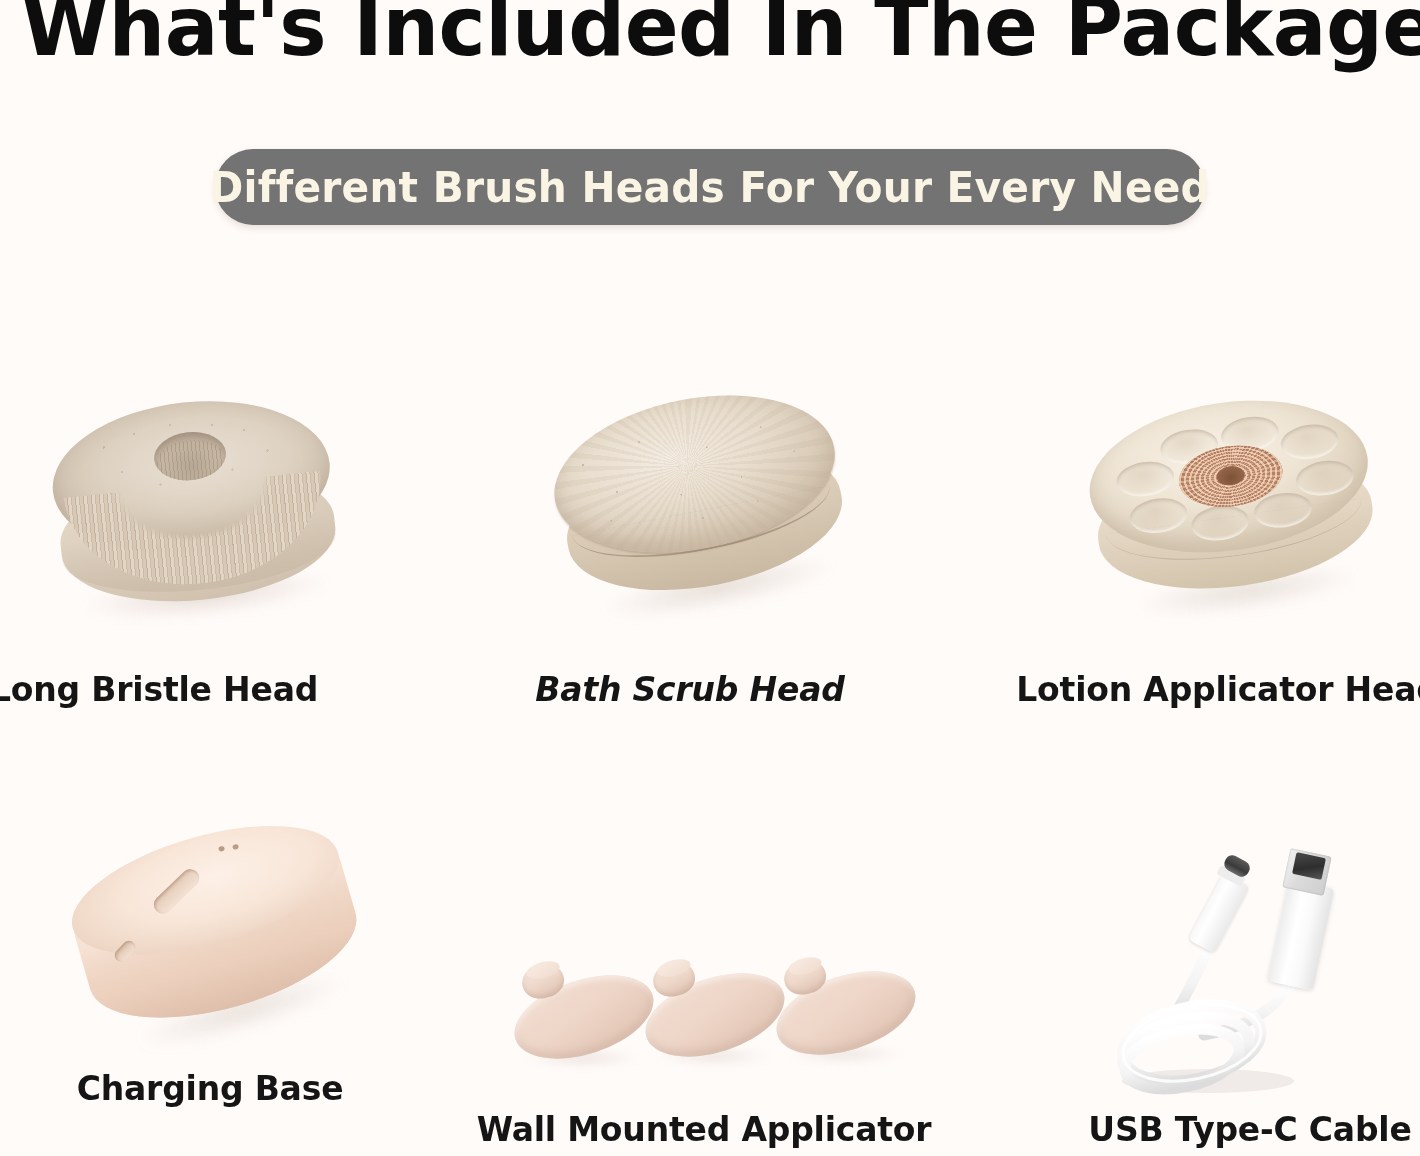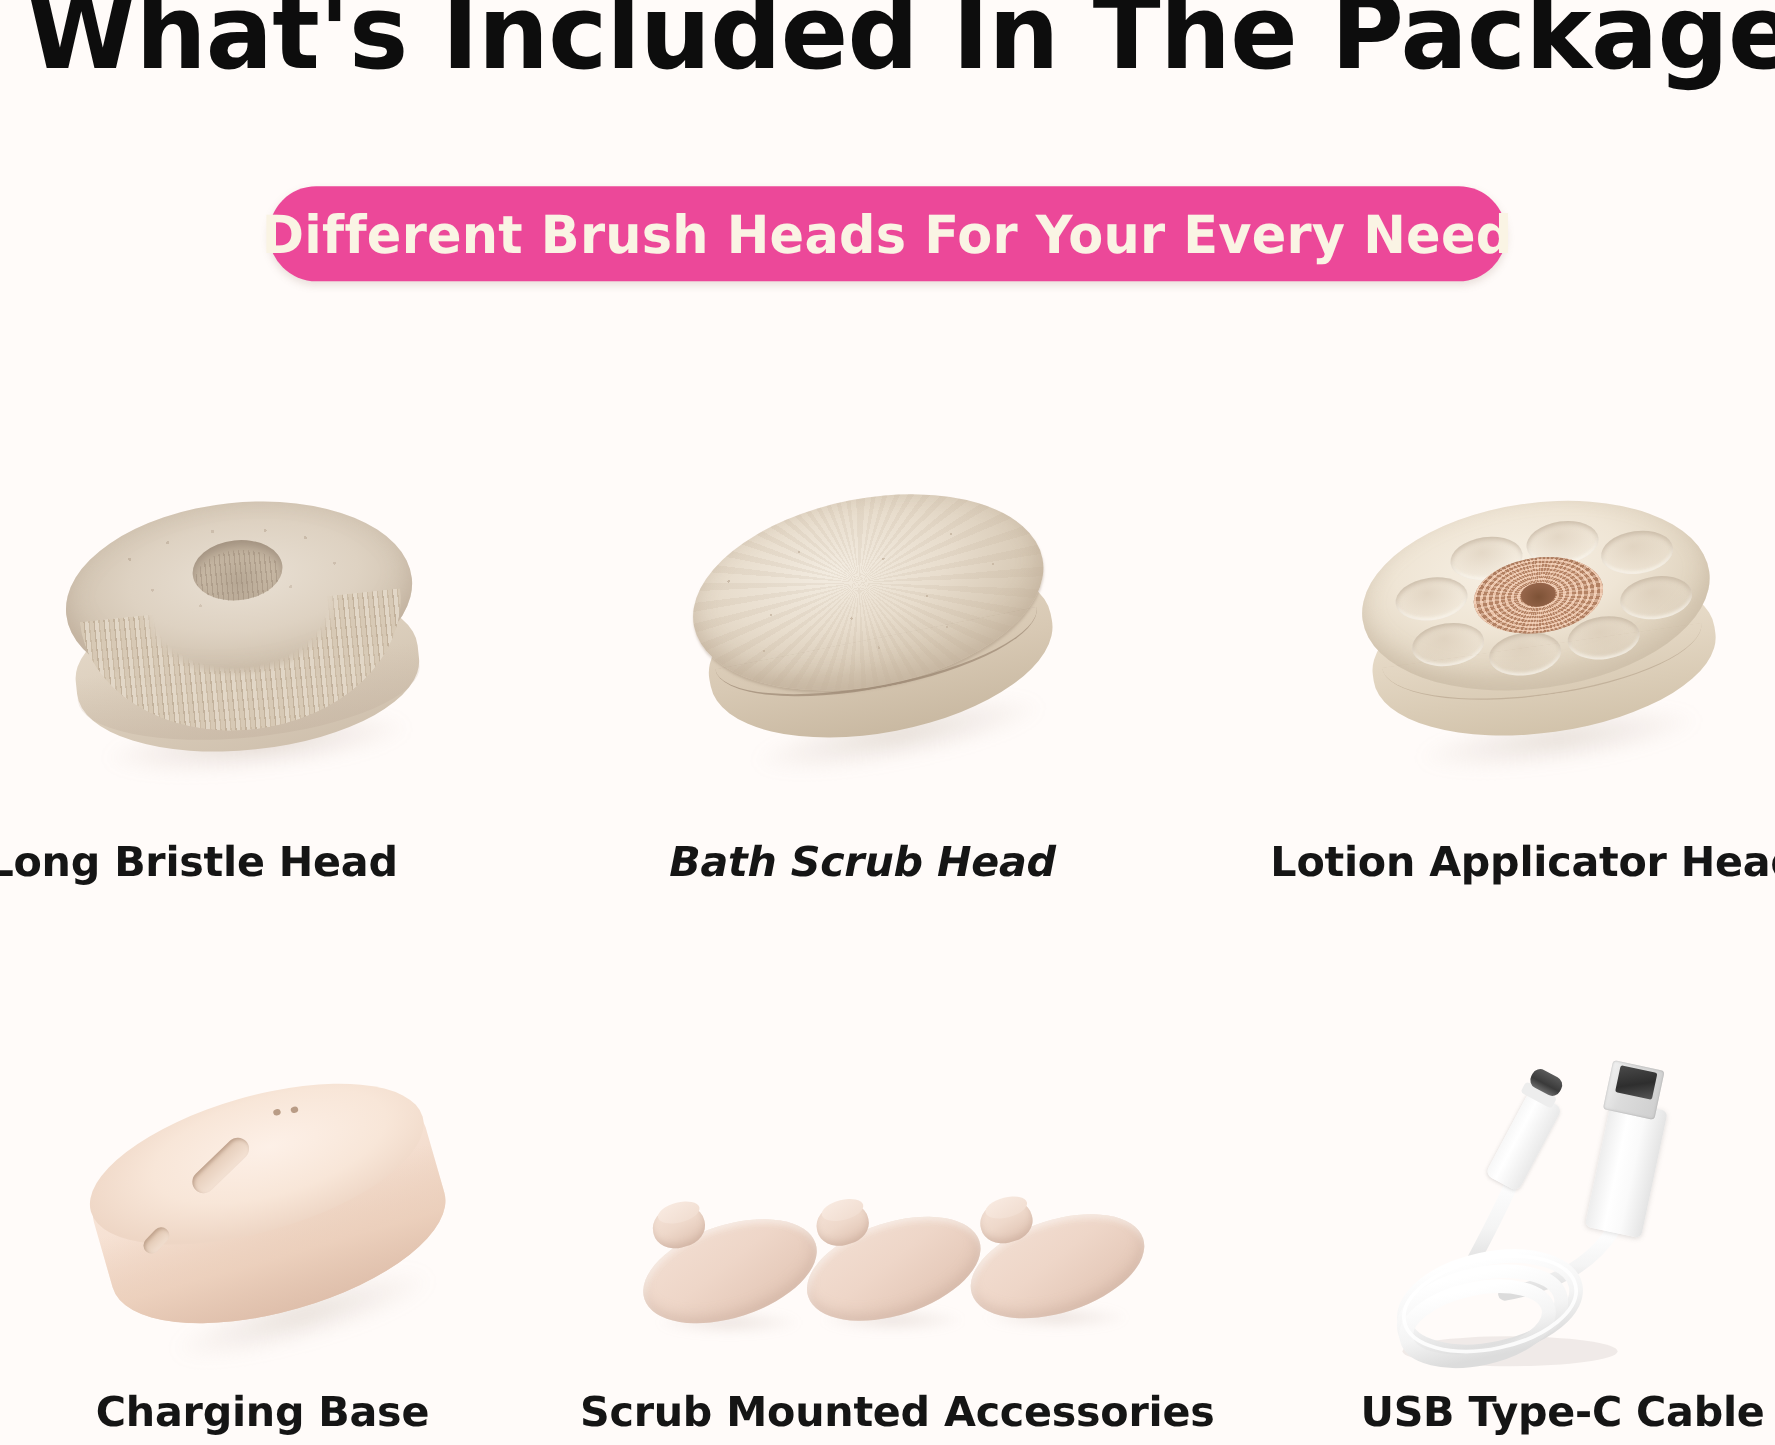--- a/index.html
+++ b/index.html
@@ -33,21 +33,21 @@
     line-height: 1.0;
   }
 
   #subtitle-pill {
     position: absolute;
     top: 149px;
     left: 215px;
     width: 990px;
     height: 76px;
     border-radius: 40px;
-    background: #ec4899;
+    background: #737373;
     display: flex;
     align-items: center;
     justify-content: center;
     box-shadow: 0 3px 7px rgba(140,110,95,0.20);
   }
   #subtitle-text {
     font-size: 42px;
     font-weight: 600;
     color: #faf4e4;
     font-family: "DejaVu Sans", sans-serif;
@@ -79,21 +79,21 @@
   
   #cell-long-bristle { left: -60px;  top: 370px; width: 480px; height: 340px; }
   #cell-bath-scrub   { left: 470px;  top: 370px; width: 440px; height: 340px; }
   #cell-lotion       { left: 1010px; top: 370px; width: 480px; height: 340px; }
 
   #label-long-bristle { top: 300px; left: 50px; width: 360px; text-align: left;}
   #label-bath-scrub   { top: 300px; left: 0;    width: 440px; font-style: italic; }
   #label-lotion       { top: 300px; left: 0;    width: 436px; }
 
   
-  #cell-charging { left: 40px;   top: 845px; width: 360px; height: 260px; text-decoration: underline; }
+  #cell-charging { left: 40px;   top: 804px; width: 360px; height: 260px; text-decoration: underline; }
   #cell-wall     { left: 500px;  top: 845px; width: 440px; height: 260px; }
   #cell-usb      { left: 1090px; top: 845px; width: 350px; height: 260px; }
 
   #label-charging { top: 265px; left: -10px; width: 360px; }
   #label-wall     { top: 265px; left: -36px; width: 480px; }
   #label-usb      { top: 265px; left: -30px; width: 380px; }
 
   
 
   
@@ -543,21 +543,21 @@
         <div class="wall-knob-top"></div>
       </div>
       <div class="wall-unit" id="wall3">
         <div class="wall-shadow"></div>
         <div class="wall-disc"></div>
         <div class="wall-knob"></div>
         <div class="wall-knob-top"></div>
       </div>
     </div>
   </div>
-  <div class="item-label" id="label-wall">Scrub Mounted Accessories</div>
+  <div class="item-label" id="label-wall">Wall Mounted Applicator</div>
 </div>
 
 <div class="product-cell" id="cell-usb">
   <div class="art-box">
     <div id="art-usb">
       <svg id="usb-cable-svg" width="330" height="250" viewBox="0 0 330 250">
         <defs>
           <linearGradient id="wireGrad" x1="0" y1="0" x2="0" y2="1">
             <stop offset="0%" stop-color="#ffffff"></stop>
             <stop offset="55%" stop-color="#f4f4f4"></stop>

